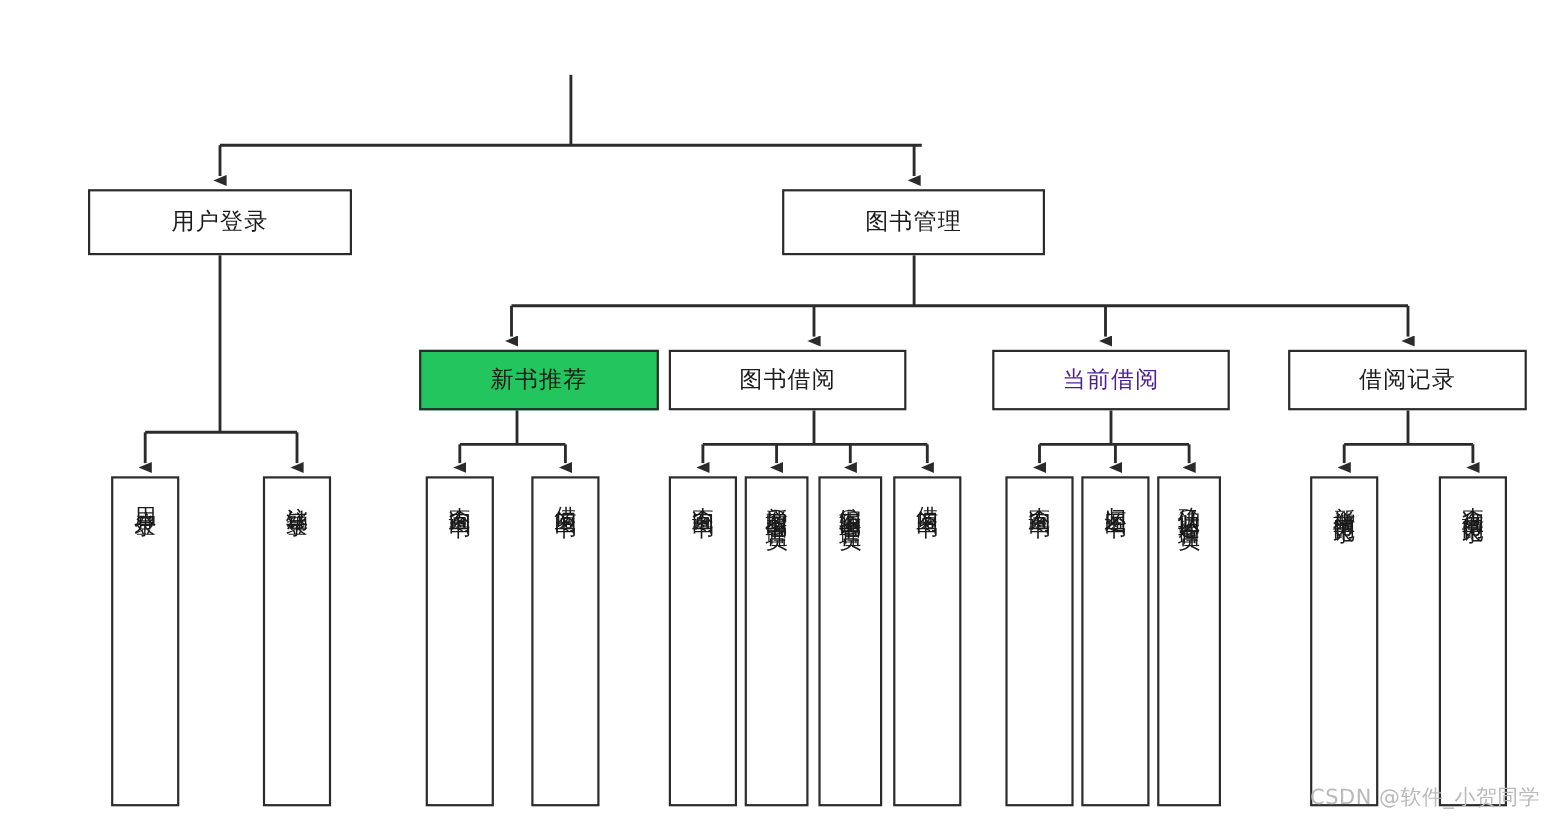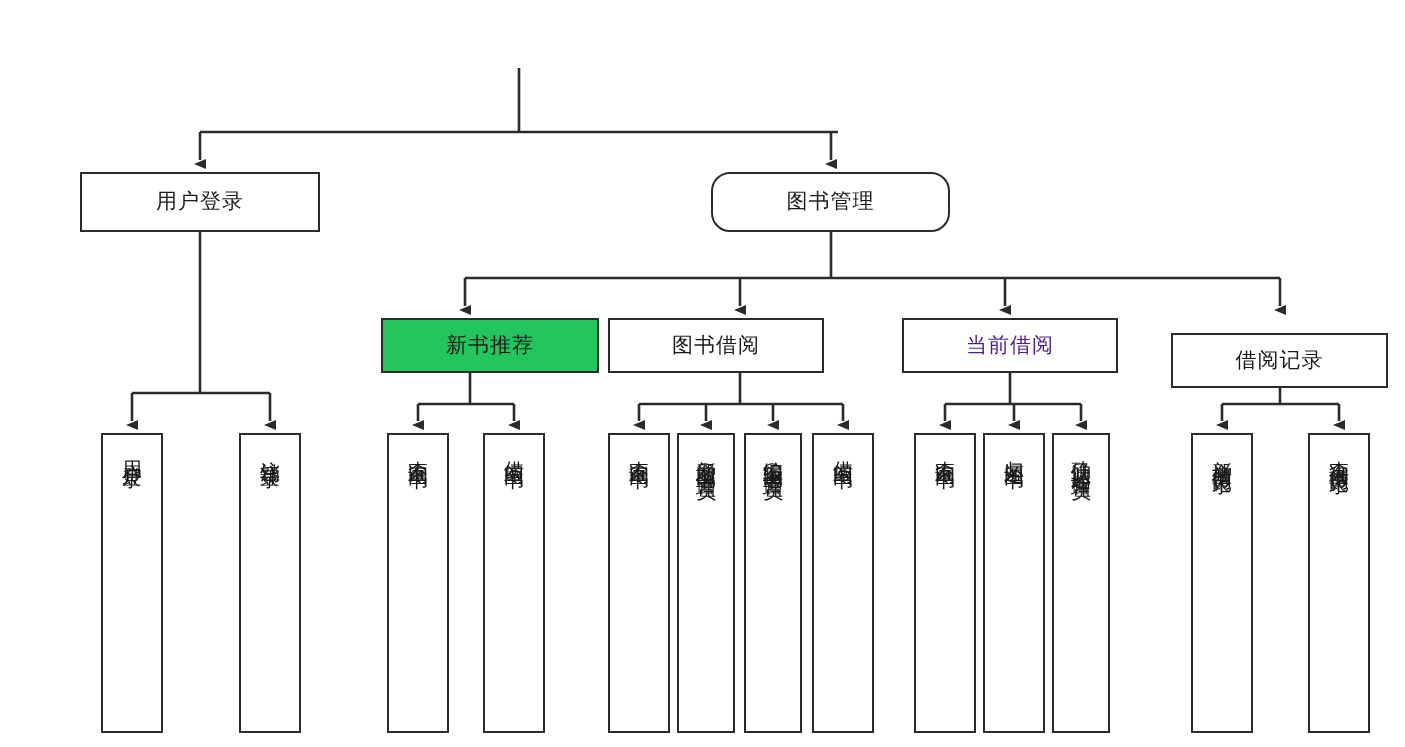--- a/index.html
+++ b/index.html
@@ -119,26 +119,26 @@
 
       <path d="M1280,373 L1280,404"></path>
       <path d="M1222,404 L1339,404"></path>
       <path d="M1222,404 L1222,421" marker-end="url(#arrow)"></path>
       <path d="M1339,404 L1339,421" marker-end="url(#arrow)"></path>
     </g>
   </svg>
 
 
   <div class="node node-h" id="node-l2-0" style="left: 80px; top: 172px; width: 240px; height: 60px; border-color: rgb(43, 43, 43); background: rgb(255, 255, 255); color: rgb(26, 26, 26);">用户登录</div>
-  <div class="node node-h" id="node-l2-1" style="left: 711px; top: 172px; width: 239px; height: 60px; border-color: rgb(43, 43, 43); background: rgb(255, 255, 255); color: rgb(26, 26, 26); border-radius: 19px;">图书管理</div>
+  <div class="node node-h" id="node-l2-1" style="left: 711px; top: 172px; width: 239px; height: 60px; border-color: rgb(43, 43, 43); background: rgb(255, 255, 255); color: rgb(26, 26, 26);">图书管理</div>
 
   <div class="node node-h" id="node-l3-0" style="left: 381px; top: 318px; width: 218px; height: 55px; border-color: rgb(43, 43, 43); background: #22c55e; color: rgb(26, 26, 26);">新书推荐</div>
   <div class="node node-h" id="node-l3-1" style="left: 608px; top: 318px; width: 216px; height: 55px; border-color: rgb(43, 43, 43); background: rgb(255, 255, 255); color: rgb(26, 26, 26);">图书借阅</div>
   <div class="node node-h" id="node-l3-2" style="left: 902px; top: 318px; width: 216px; height: 55px; border-color: rgb(43, 43, 43); background: rgb(255, 255, 255); color: #4c1d95;">当前借阅</div>
-  <div class="node node-h" id="node-l3-3" style="left: 1171px; top: 318px; width: 217px; height: 55px; border-color: rgb(43, 43, 43); background: rgb(255, 255, 255); color: rgb(26, 26, 26); margin-top: 15px;">借阅记录</div>
+  <div class="node node-h" id="node-l3-3" style="left: 1171px; top: 318px; width: 217px; height: 55px; border-color: rgb(43, 43, 43); background: rgb(255, 255, 255); color: rgb(26, 26, 26);">借阅记录</div>
 
   <div class="node node-v" id="node-leaf-0" style="left: 101px; top: 433px; width: 62px; height: 300px; border-color: rgb(43, 43, 43); background: rgb(255, 255, 255); color: rgb(26, 26, 26);">
     <span class="vtext">用户登录</span>
   </div>
   <div class="node node-v" id="node-leaf-1" style="left: 239px; top: 433px; width: 62px; height: 300px; border-color: rgb(43, 43, 43); background: rgb(255, 255, 255); color: rgb(26, 26, 26);">
     <span class="vtext">注销登录</span>
   </div>
   <div class="node node-v" id="node-leaf-2" style="left: 387px; top: 433px; width: 62px; height: 300px; border-color: rgb(43, 43, 43); background: rgb(255, 255, 255); color: rgb(26, 26, 26);">
     <span class="vtext">查询图书</span>
   </div>
@@ -166,14 +166,15 @@
   <div class="node node-v" id="node-leaf-10" style="left: 1052px; top: 433px; width: 58px; height: 300px; border-color: rgb(43, 43, 43); background: rgb(255, 255, 255); color: rgb(26, 26, 26);">
     <span class="vtext">确认归还（管理员）</span>
   </div>
   <div class="node node-v" id="node-leaf-11" style="left: 1191px; top: 433px; width: 62px; height: 300px; border-color: rgb(43, 43, 43); background: rgb(255, 255, 255); color: rgb(26, 26, 26);">
     <span class="vtext">新增借阅记录</span>
   </div>
   <div class="node node-v" id="node-leaf-12" style="left: 1308px; top: 433px; width: 62px; height: 300px; border-color: rgb(43, 43, 43); background: rgb(255, 255, 255); color: rgb(26, 26, 26);">
     <span class="vtext">查询借阅记录</span>
   </div>
 
+  <div class="watermark" id="watermark" style="left: 1191px; top: 712px; color: rgb(185, 185, 185);">CSDN @软件_小贺同学</div>
 
 </div>
 
 </body></html>

